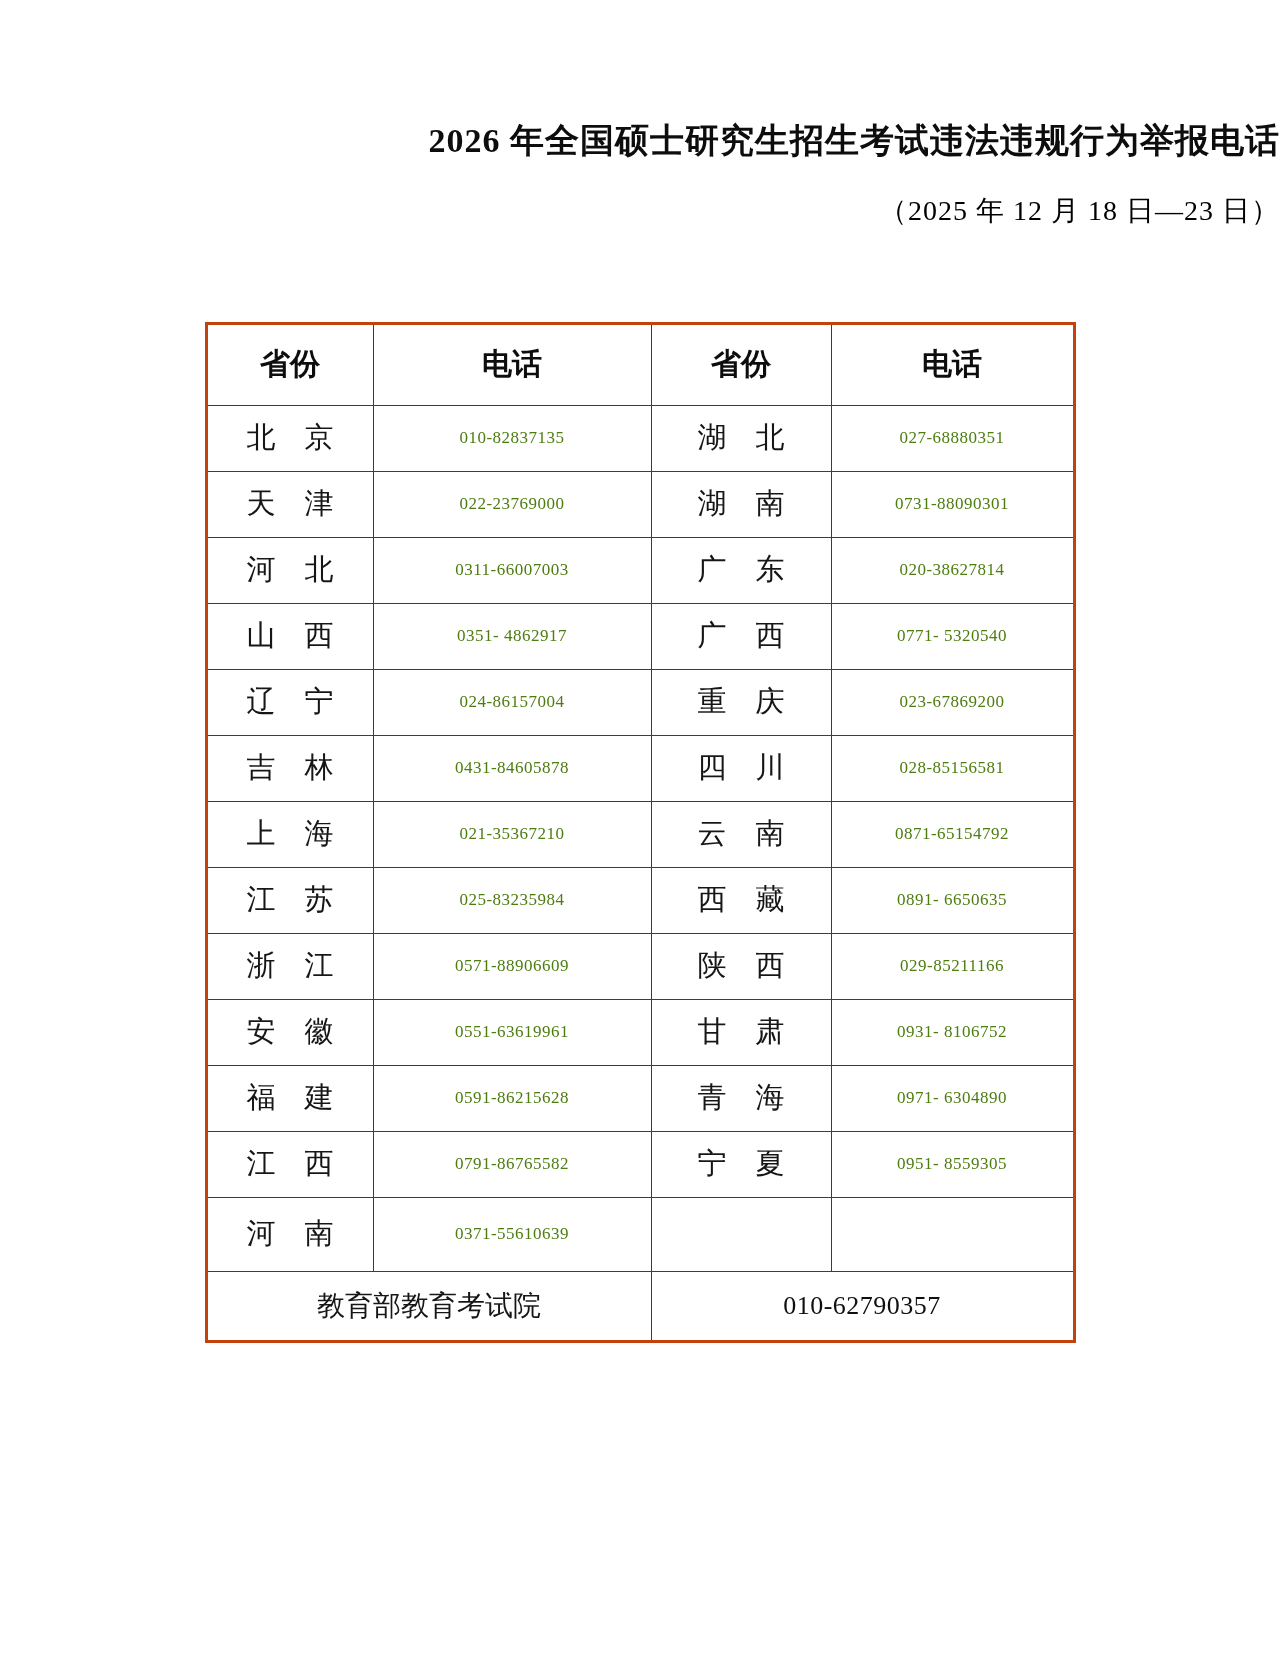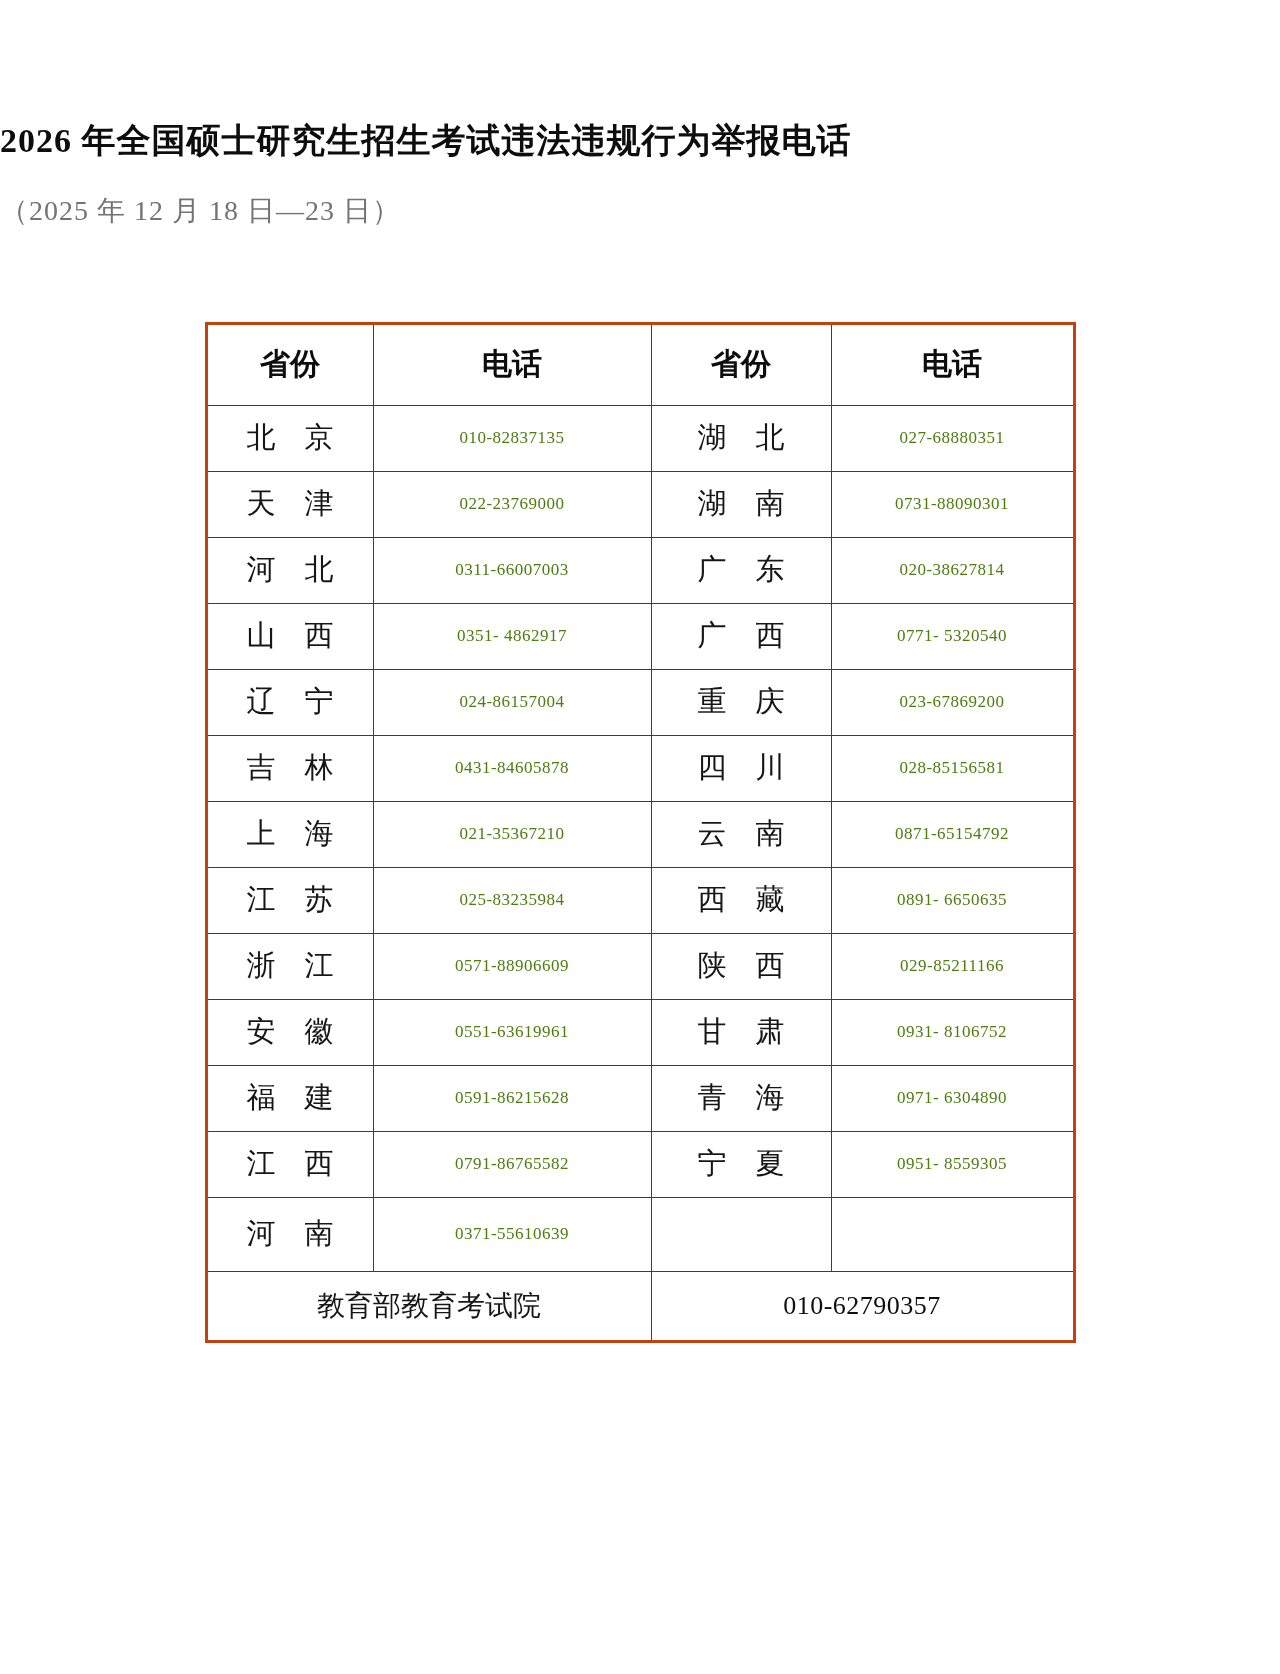--- a/index.html
+++ b/index.html
@@ -13,35 +13,35 @@
     position: relative;
     width: 1280px;
     height: 1674px;
     margin: 0 auto;
     background: #ffffff;
     overflow: hidden;
   }
   .doc-title {
     margin: 0;
     padding-top: 118px;
-    text-align: left;
+    text-align: right;
     font-size: 34px;
     font-weight: bold;
     letter-spacing: 1px;
     line-height: 1.35;
     color: #0d0d0d;
     font-family: "Liberation Serif", "DejaVu Serif", serif;
   }
   .doc-subtitle {
     margin-top: 28px;
-    text-align: left;
+    text-align: right;
     font-size: 28px;
     font-weight: normal;
     letter-spacing: 1px;
-    color: #737373;
+    color: #000000;
   }
   table.hotline {
     width: 868px;
     margin: 92px auto 0 auto;
     border-collapse: collapse;
     table-layout: fixed;
     border: 3px solid #c2410c;
   }
   col.c-prov-l  { width: 167px; }
   col.c-phone-l { width: 278px; }

